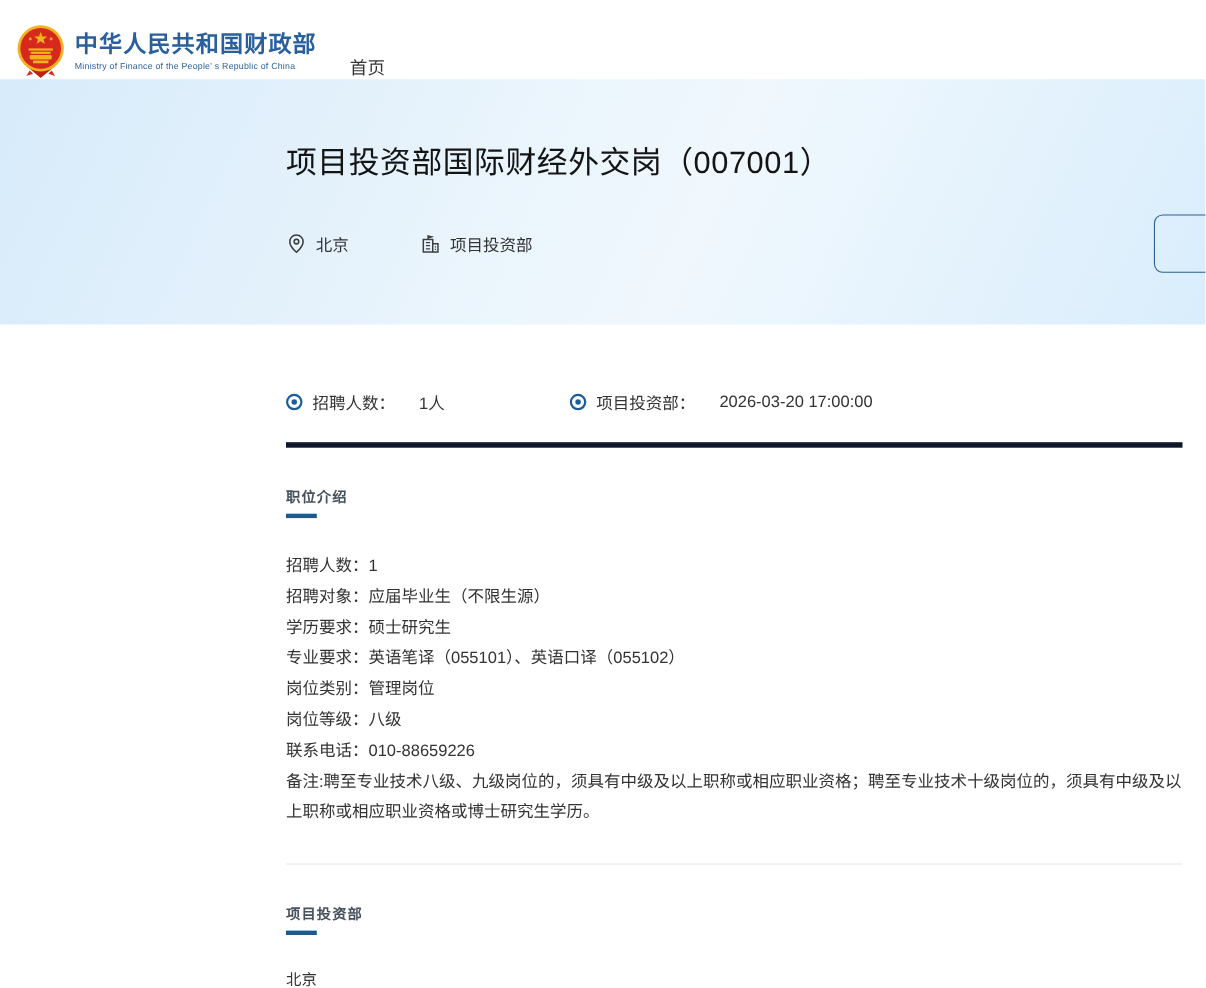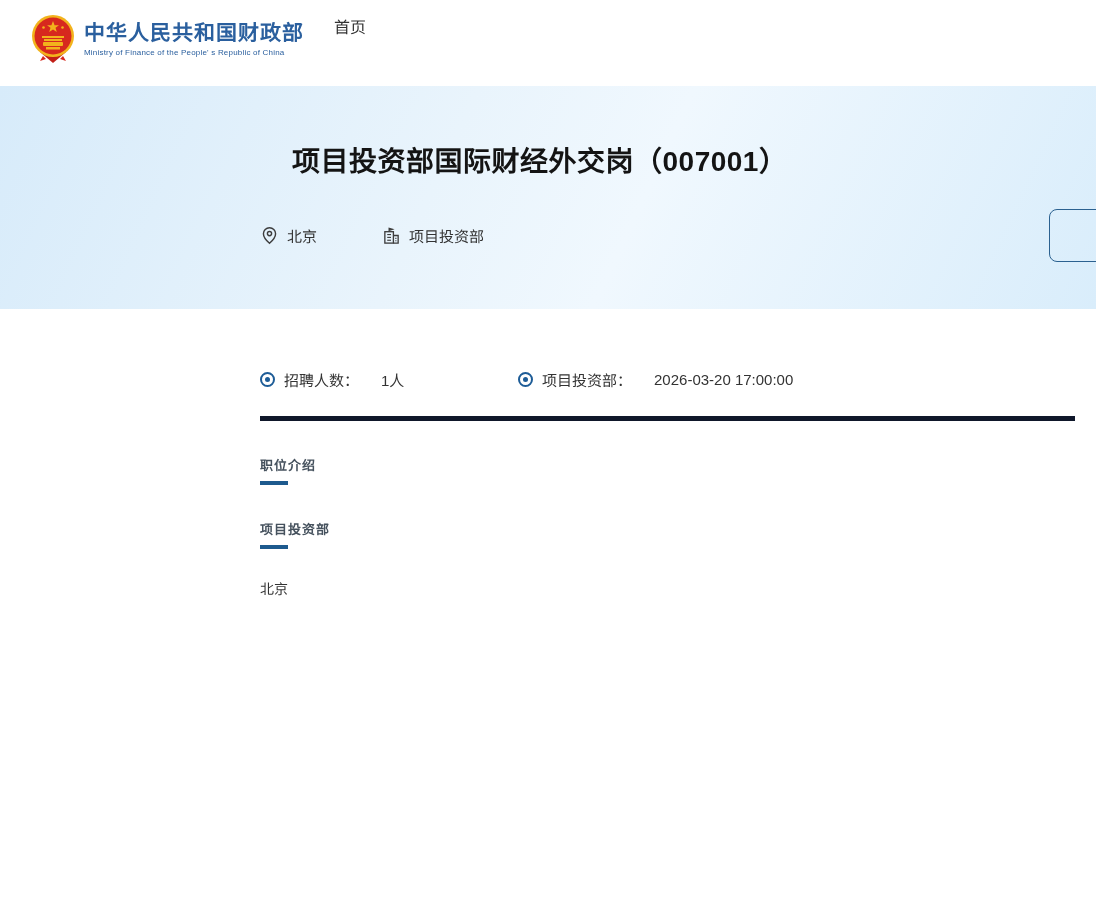--- a/index.html
+++ b/index.html
@@ -11,23 +11,22 @@
     overflow-x: hidden;
     position: relative;
     height: 898px;
   }
 
   
   .header {
     height: 72px;
     background: #ffffff;
     display: flex;
-    align-items: flex-start;
-    padding-left: 30px;
-    margin-top: 14px;
+    align-items: flex-end;
+    padding-left: 14px;
   }
   .brand {
     display: flex;
     align-items: center;
     cursor: pointer;
   }
   .emblem { width: 46px; height: 50px; flex: 0 0 auto; }
   .brand-text { margin-left: 8px; display: flex; flex-direction: column; }
   .brand-title {
     font-size: 21px;
@@ -54,25 +53,24 @@
   
   .hero {
     position: relative;
     height: 223px;
     background: linear-gradient(115deg, #d7ebfa 0%, #e9f4fc 40%, #f0f8fe 58%, #d9edfb 100%);
     overflow: hidden;
   }
   .hero-inner { padding: 60px 0 0 260px; }
   .job-title {
     font-size: 28px;
-    font-weight: 700;
+    font-weight: 400;
     color: #141414;
     letter-spacing: 0.5px;
     line-height: 32px;
-    margin-left: 32px;
   }
   .job-meta {
     margin-top: 47px;
     display: flex;
     align-items: center;
   }
   .meta-item { display: flex; align-items: center; }
   .meta-item + .meta-item { margin-left: 65px; }
   .meta-icon { width: 19px; height: 19px; margin-right: 8px; flex: 0 0 auto; }
   .meta-text { font-size: 15px; color: #333333; }
@@ -220,20 +218,30 @@
     <div class="summary-item">
       <span class="radio-icon"></span>
       <span class="summary-label">项目投资部：</span>
       <span class="summary-value">2026-03-20 17:00:00</span>
     </div>
   </div>
 
   <section class="section">
     <h2 class="section-title">职位介绍</h2>
     <div class="section-underline"></div>
+    <div class="detail-lines">
+      <p class="detail-line">招聘人数：1</p>
+      <p class="detail-line">招聘对象：应届毕业生（不限生源）</p>
+      <p class="detail-line">学历要求：硕士研究生</p>
+      <p class="detail-line">专业要求：英语笔译（055101）、英语口译（055102）</p>
+      <p class="detail-line">岗位类别：管理岗位</p>
+      <p class="detail-line">岗位等级：八级</p>
+      <p class="detail-line">联系电话：010-88659226</p>
+      <p class="detail-line">备注:聘至专业技术八级、九级岗位的，须具有中级及以上职称或相应职业资格；聘至专业技术十级岗位的，须具有中级及以上职称或相应职业资格或博士研究生学历。</p>
+    </div>
   </section>
 
   <section class="section">
     <h2 class="section-title">项目投资部</h2>
     <div class="section-underline"></div>
     <p class="workplace-value">北京</p>
   </section>
 
 </main>
 

